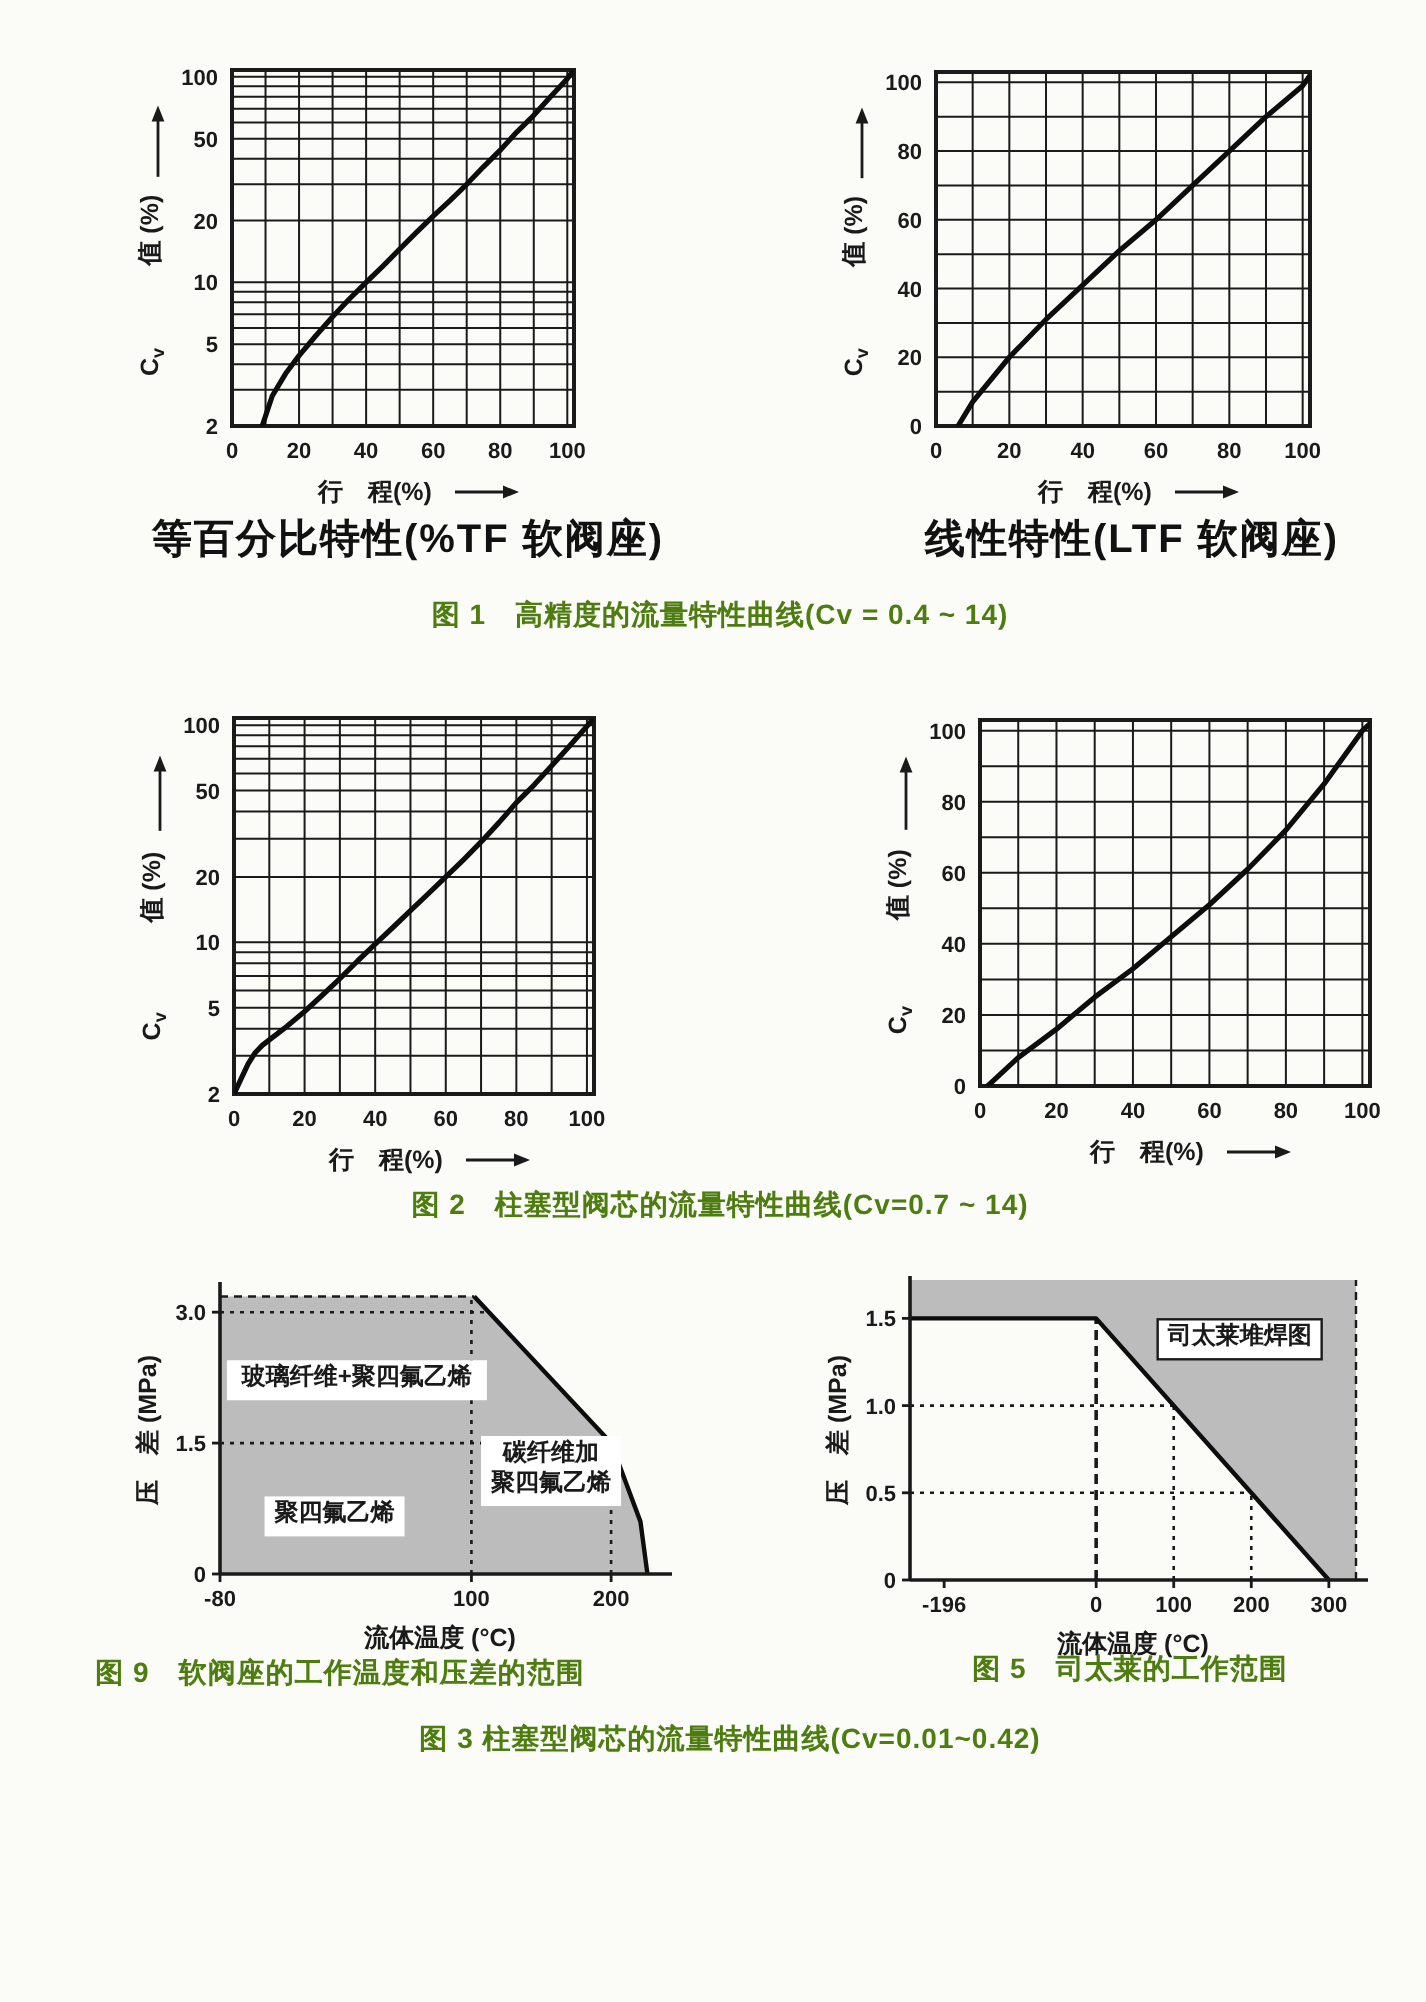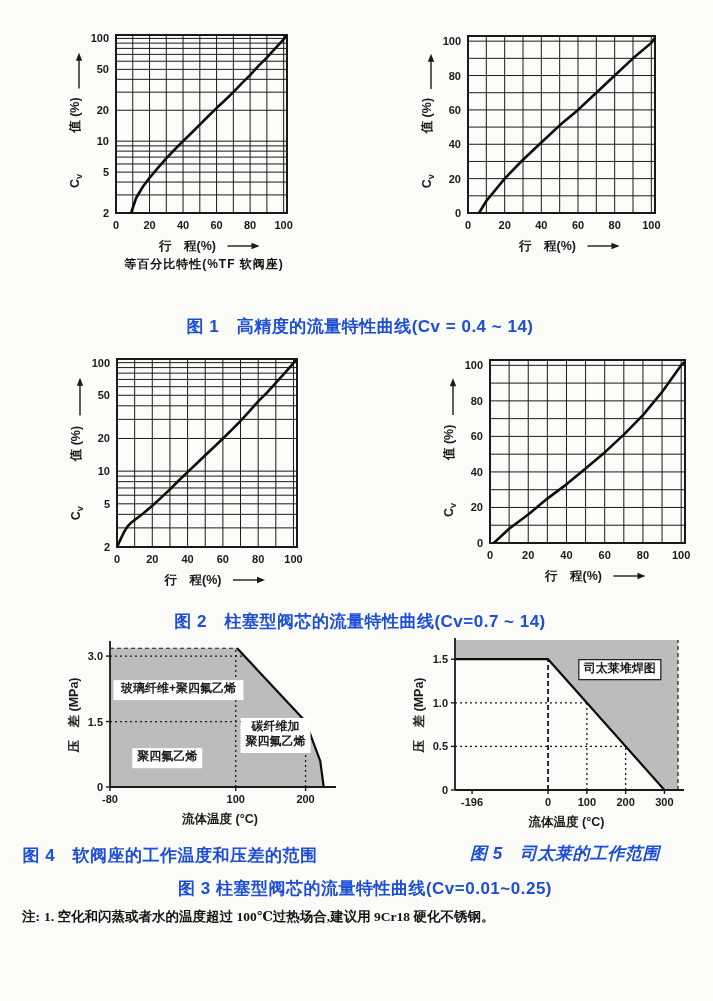--- a/index.html
+++ b/index.html
@@ -5,25 +5,25 @@
   html,body{margin:0;padding:0;background:#e8e8e4;}
   .page{
     position:relative;width:713px;height:1001px;margin:0 auto;
     background:#fbfbf8;color:#1a1a1a;
     font-family:"Liberation Sans","DejaVu Sans",sans-serif;
     overflow:hidden;
   }
   .chart-host{position:absolute;}
   .chart-subtitle{
     position:absolute;transform:translateX(-50%);
-    font-size:12px;font-weight:700;letter-spacing:1px;white-space:nowrap;color:#111;
+    font-size:20px;font-weight:700;letter-spacing:1px;white-space:nowrap;color:#111;
   }
   .fig-caption{
     position:absolute;transform:translateX(-50%);
-    font-size:17px;font-weight:700;letter-spacing:.5px;white-space:nowrap;color:#1d4ed8;margin-top:16px;
+    font-size:14px;font-weight:700;letter-spacing:.5px;white-space:nowrap;color:#4d7c0f;
   }
   .notes{
     position:absolute;left:22px;top:908px;
     font-family:"Liberation Serif","DejaVu Serif",serif;
     font-size:13.5px;font-weight:700;color:#141414;
   }
   .note-line{margin-bottom:7px;white-space:nowrap;}
   .note-line .note-label{margin-right:4px;}
   .note-line:not(.first){padding-left:17px;}
   svg text{font-family:"Liberation Sans","DejaVu Sans",sans-serif;}
@@ -299,24 +299,24 @@
         <text x="41" y="74.7906976744186" fill="#1a1a1a" font-size="11" font-weight="700" text-anchor="end">1.0</text>
         <line x1="44" y1="27.18604651162792" x2="48" y2="27.18604651162792" stroke="#1a1a1a" stroke-width="1.4"></line>
         <text x="41" y="31.18604651162792" fill="#1a1a1a" font-size="11" font-weight="700" text-anchor="end">1.5</text>
         <text x="159.5" y="194" fill="#1a1a1a" font-size="12.5" font-weight="700" text-anchor="middle">流体温度 (°C)</text>
         <text x="16" y="83" fill="#1a1a1a" font-size="12.5" font-weight="700" text-anchor="middle" transform="rotate(-90 16 83)">压　差 (MPa)</text>
         <rect x="171.82608695652172" y="27.651162790697683" width="82" height="20" fill="#ffffff" stroke="#1a1a1a" stroke-width="1.2"></rect>
         <text x="212.82608695652172" y="39.65116279069768" fill="#1a1a1a" font-size="12" font-weight="700" text-anchor="middle"><tspan x="212.82608695652172" dy="0">司太莱堆焊图</tspan></text>
       </svg></div>
 
   <div class="chart-subtitle" style="left:204px;top:256px;">等百分比特性(%TF 软阀座)</div>
+  <div class="chart-subtitle" style="left:566px;top:256px;">线性特性(LTF 软阀座)</div>
 
   <div class="fig-caption" style="left:360px;top:299px;">图 1　高精度的流量特性曲线(Cv = 0.4 ~ 14)</div>
   <div class="fig-caption" style="left:360px;top:594px;">图 2　柱塞型阀芯的流量特性曲线(Cv=0.7 ~ 14)</div>
-  <div class="fig-caption" style="left:170px;top:828px;">图 4　软阀座的工作温度和压差的范围</div>
-  <div class="fig-caption" style="left:565px;top:826px;font-style:italic;">图 5　司太莱的工作范围</div>
-  <div class="fig-caption" style="left:365px;top:861px;">图 3 柱塞型阀芯的流量特性曲线(Cv=0.01~0.25)</div>
+  <div class="fig-caption" style="left:170px;top:828px;">图 9　软阀座的工作温度和压差的范围</div>
+  <div class="fig-caption" style="left:565px;top:826px;">图 5　司太莱的工作范围</div>
+  <div class="fig-caption" style="left:365px;top:861px;">图 3 柱塞型阀芯的流量特性曲线(Cv=0.01~0.42)</div>
 
   <div class="notes" id="notes">
-      <div class="note-line first"><span class="note-label">注:</span><span>1. 空化和闪蒸或者水的温度超过 100℃过热场合,建议用 9Cr18 硬化不锈钢。</span></div>
     </div>
 
 </div>
 
 </body></html>

